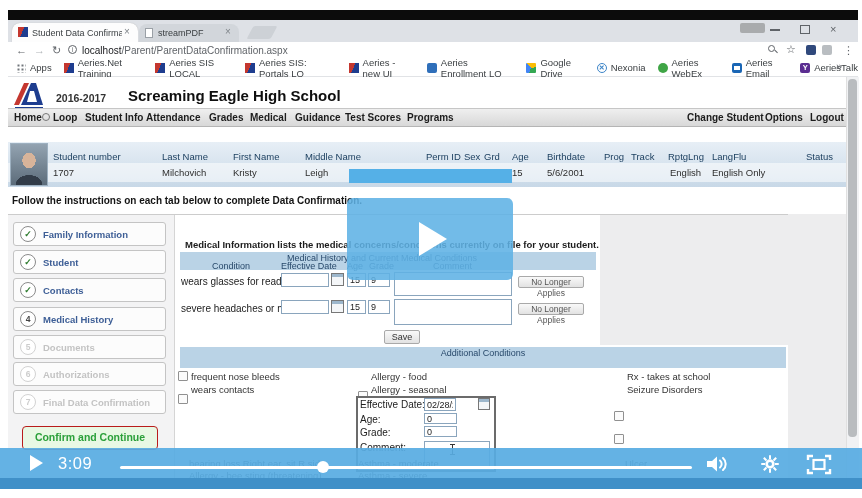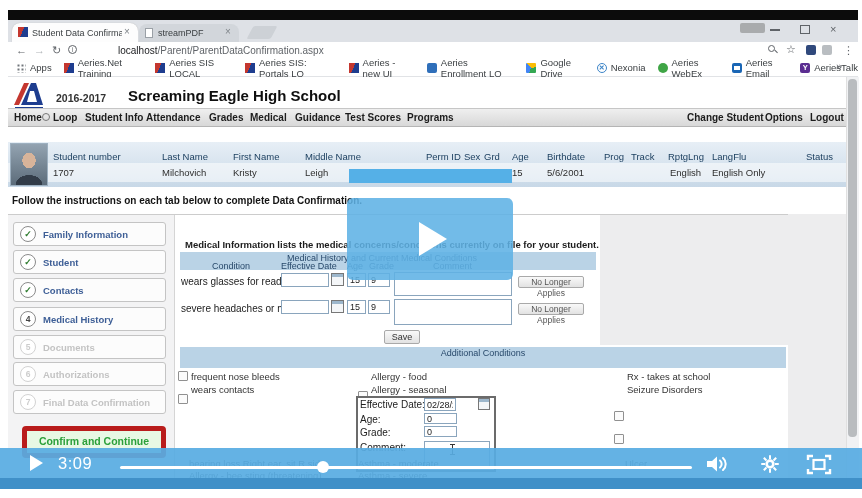--- a/index.html
+++ b/index.html
@@ -44,21 +44,21 @@
   .instr{font-size:10px;font-weight:bold;color:#141414;}
   .step{width:153px;height:24px;background:#fcfcfc;border:1px solid #c4c4c4;border-radius:3px;
         display:flex;align-items:center;gap:7px;padding-left:6px;box-sizing:border-box;}
   .stc{width:14px;height:14px;border:1px solid #8b8b8b;border-radius:50%;background:#fff;flex:0 0 auto;
        display:flex;align-items:center;justify-content:center;font-size:8.5px;font-weight:bold;color:#444;}
   .stlbl{font-size:9.5px;font-weight:bold;color:#3d5e96;}
   .chk{color:#2c7a2c;font-size:9px;font-weight:bold;display:none;}
   .step[data-state="done"] .chk{display:block;}
   .step[data-state="disabled"] .stlbl{color:#c3c3c3;}
   .step[data-state="disabled"] .stc{border-color:#d2d2d2;color:#ccc;}
-  .confirm{background:#e8f8e4;border:5px solid #b91c1c;border-radius:4px;color:#2ba03a;
+  .confirm{background:#e8f8e4;border:1px solid #b91c1c;border-radius:4px;color:#2ba03a;
            font-size:10.5px;font-weight:bold;text-align:center;line-height:20px;}
   .medhdr{background:#bad3e6;}
   .medlbl{font-size:9px;color:#28496b;}
   .medtxt{font-size:10px;color:#222;}
   .in{border:1px solid #8aa5bd;background:#fff;font:9px "Liberation Sans",sans-serif;color:#222;
       padding:0 2px;box-sizing:border-box;}
   .ta{border:1px solid #8aa5bd;background:#fff;box-sizing:border-box;resize:none;font:9px "Liberation Sans",sans-serif;}
   .btn{background:linear-gradient(#f9f9f9,#e2e2e2);border:1px solid #a9a9a9;border-radius:2px;
        font-size:8.5px;color:#555;text-align:center;box-sizing:border-box;}
   .cal{width:13px;height:13px;border:1px solid #777;box-sizing:border-box;
@@ -108,21 +108,21 @@
   <div class="a" style="left:740px;top:23px;width:25px;height:10px;background:#a9abad;border-radius:2px;"></div>
   <div class="a wbtn" style="left:770px;top:29px;width:10px;height:2px;background:#5f6368;"></div>
   <div class="a wbtn" style="left:800px;top:25px;width:8px;height:7px;border:1.3px solid #5f6368;"></div>
   <div class="a wbtn" style="left:830px;top:23px;font-size:11px;">×</div>
 
   <div class="a urlbar" style="left:8px;top:42px;width:850px;height:17px;"></div>
   <div class="a navic" style="left:16px;top:44px;">←</div>
   <div class="a navic" style="left:34px;top:44px;color:#b0b4b8;">→</div>
   <div class="a navic" style="left:52px;top:44px;">↻</div>
   <div class="a" style="left:68px;top:45px;width:9px;height:9px;border:1px solid #5f6368;border-radius:50%;box-sizing:border-box;font-size:6.5px;color:#5f6368;text-align:center;line-height:8px;">i</div>
-  <div class="a urltext txt" style="left:82px;top:45px;margin-left:36px;">
+  <div class="a urltext txt" style="left:82px;top:45px;">
     <span class="urlhost">localhost</span><span>/Parent/ParentDataConfirmation.aspx</span>
   </div>
   <div class="a" style="left:768px;top:45px;width:7px;height:7px;border:1.4px solid #5f6368;border-radius:50%;box-sizing:border-box;"></div>
   <div class="a" style="left:774px;top:51px;width:4px;height:1.4px;background:#5f6368;transform:rotate(45deg);"></div>
   <div class="a navic" style="left:786px;top:43px;">☆</div>
   <div class="a" style="left:806px;top:45px;width:10px;height:10px;background:#30497c;border-radius:2px;"></div>
   <div class="a" style="left:822px;top:45px;width:10px;height:10px;background:#b9bdc1;border-radius:2px;"></div>
   <div class="a navic" style="left:843px;top:44px;">⋮</div>
 
   <div class="a bookbar" style="left:8px;top:59px;width:850px;height:18px;box-sizing:border-box;">

